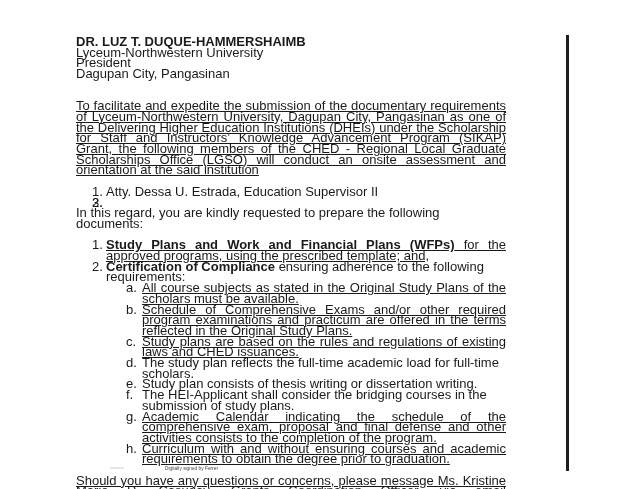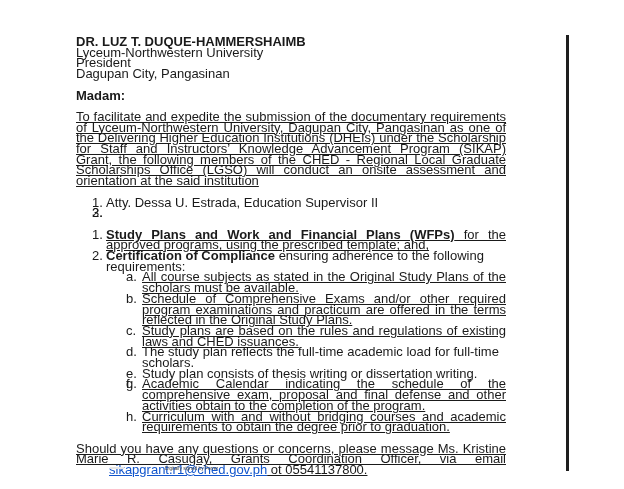--- a/index.html
+++ b/index.html
@@ -23,47 +23,47 @@
 </style>
 </head>
 <body>
 
 <div class="page">
   <div class="b">DR. LUZ T. DUQUE-HAMMERSHAIMB</div>
   <div>Lyceum-Northwestern University</div>
   <div>President</div>
   <div>Dagupan City, Pangasinan</div>
   <div class="gap"></div>
-  <div class="b">Madam:</div>
   <div class="gap"></div>
   <div class="just">To facilitate and expedite the submission of the documentary requirements of Lyceum-Northwestern University, Dagupan City, Pangasinan as one of the Delivering Higher Education Institutions (DHEIs) under the Scholarship for Staff and Instructors’ Knowledge Advancement Program (SIKAP) Grant, the following members of the CHED - Regional Local Graduate Scholarships Office (LGSO) will conduct an onsite assessment and orientation at the said institution</div>
   <div class="gap"></div>
 
   <ol>
     <li class="li l1"><span class="num">1.</span><span>Atty. Dessa U. Estrada, Education Supervisor II</span></li>
     <li class="li l1"><span class="num">2.</span></li>
     <li class="li l1"><span class="num">3.</span></li>
   </ol>
   <div class="gap"></div>
+  <div>In this regard, you are kindly requested to prepare the following documents:</div>
   <div class="gap"></div>
 
   <ol>
     <li class="li l1 just"><span class="num">1.</span><span class="b">Study Plans and Work and Financial Plans (WFPs)</span><span> for the approved programs, using the prescribed template; and,</span></li>
     <li class="li l1"><span class="num">2.</span><span class="b">Certification of Compliance</span><span> ensuring adherence to the following requirements:</span></li>
   </ol>
 
   <ol>
     <li class="li l2 just"><span class="num">a.</span><span>All course subjects as stated in the Original Study Plans of the scholars must be available.</span></li>
     <li class="li l2 just"><span class="num">b.</span><span>Schedule of Comprehensive Exams and/or other required program examinations and practicum are offered in the terms reflected in the Original Study Plans.</span></li>
     <li class="li l2 just"><span class="num">c.</span><span>Study plans are based on the rules and regulations of existing laws and CHED issuances.</span></li>
     <li class="li l2"><span class="num">d.</span><span>The study plan reflects the full-time academic load for full-time scholars.</span></li>
     <li class="li l2"><span class="num">e.</span><span>Study plan consists of thesis writing or dissertation writing.</span></li>
-    <li class="li l2"><span class="num">f.</span></li>
-    <li class="li l2 just"><span class="num">g.</span><span>Academic Calendar indicating the schedule of the comprehensive exam, proposal and final defense and other activities obtain to the completion of the program.</span></li>
-    <li class="li l2 just"><span class="num">h.</span><span>Curriculum with and without bridging courses and academic requirements to obtain the degree prior to graduation.</span></li>
+    <li class="li l2"><span class="num">f.</span><span>The HEI-Applicant shall consider the bridging courses in the submission of study plans.</span></li>
+    <li class="li l2 just"><span class="num">g.</span><span>Academic Calendar indicating the schedule of the comprehensive exam, proposal and final defense and other activities consists to the completion of the program.</span></li>
+    <li class="li l2 just"><span class="num">h.</span><span>Curriculum with and without ensuring courses and academic requirements to obtain the degree prior to graduation.</span></li>
   </ol>
   <div class="gap"></div>
 
   <div class="just"><span>Should you have any questions or concerns, please message Ms. Kristine Marie R. Casugay, Grants Coordination Officer, via email </span><a class="link" href="#">sikapgrant.r1@ched.gov.ph</a><span> ot 05541137800.</span></div>
   <div class="gap"></div>
 </div>
 
 <div class="sigmark"></div>
 <div class="sig">Digitally signed by Ferrer</div>
 <div class="vline"></div>

